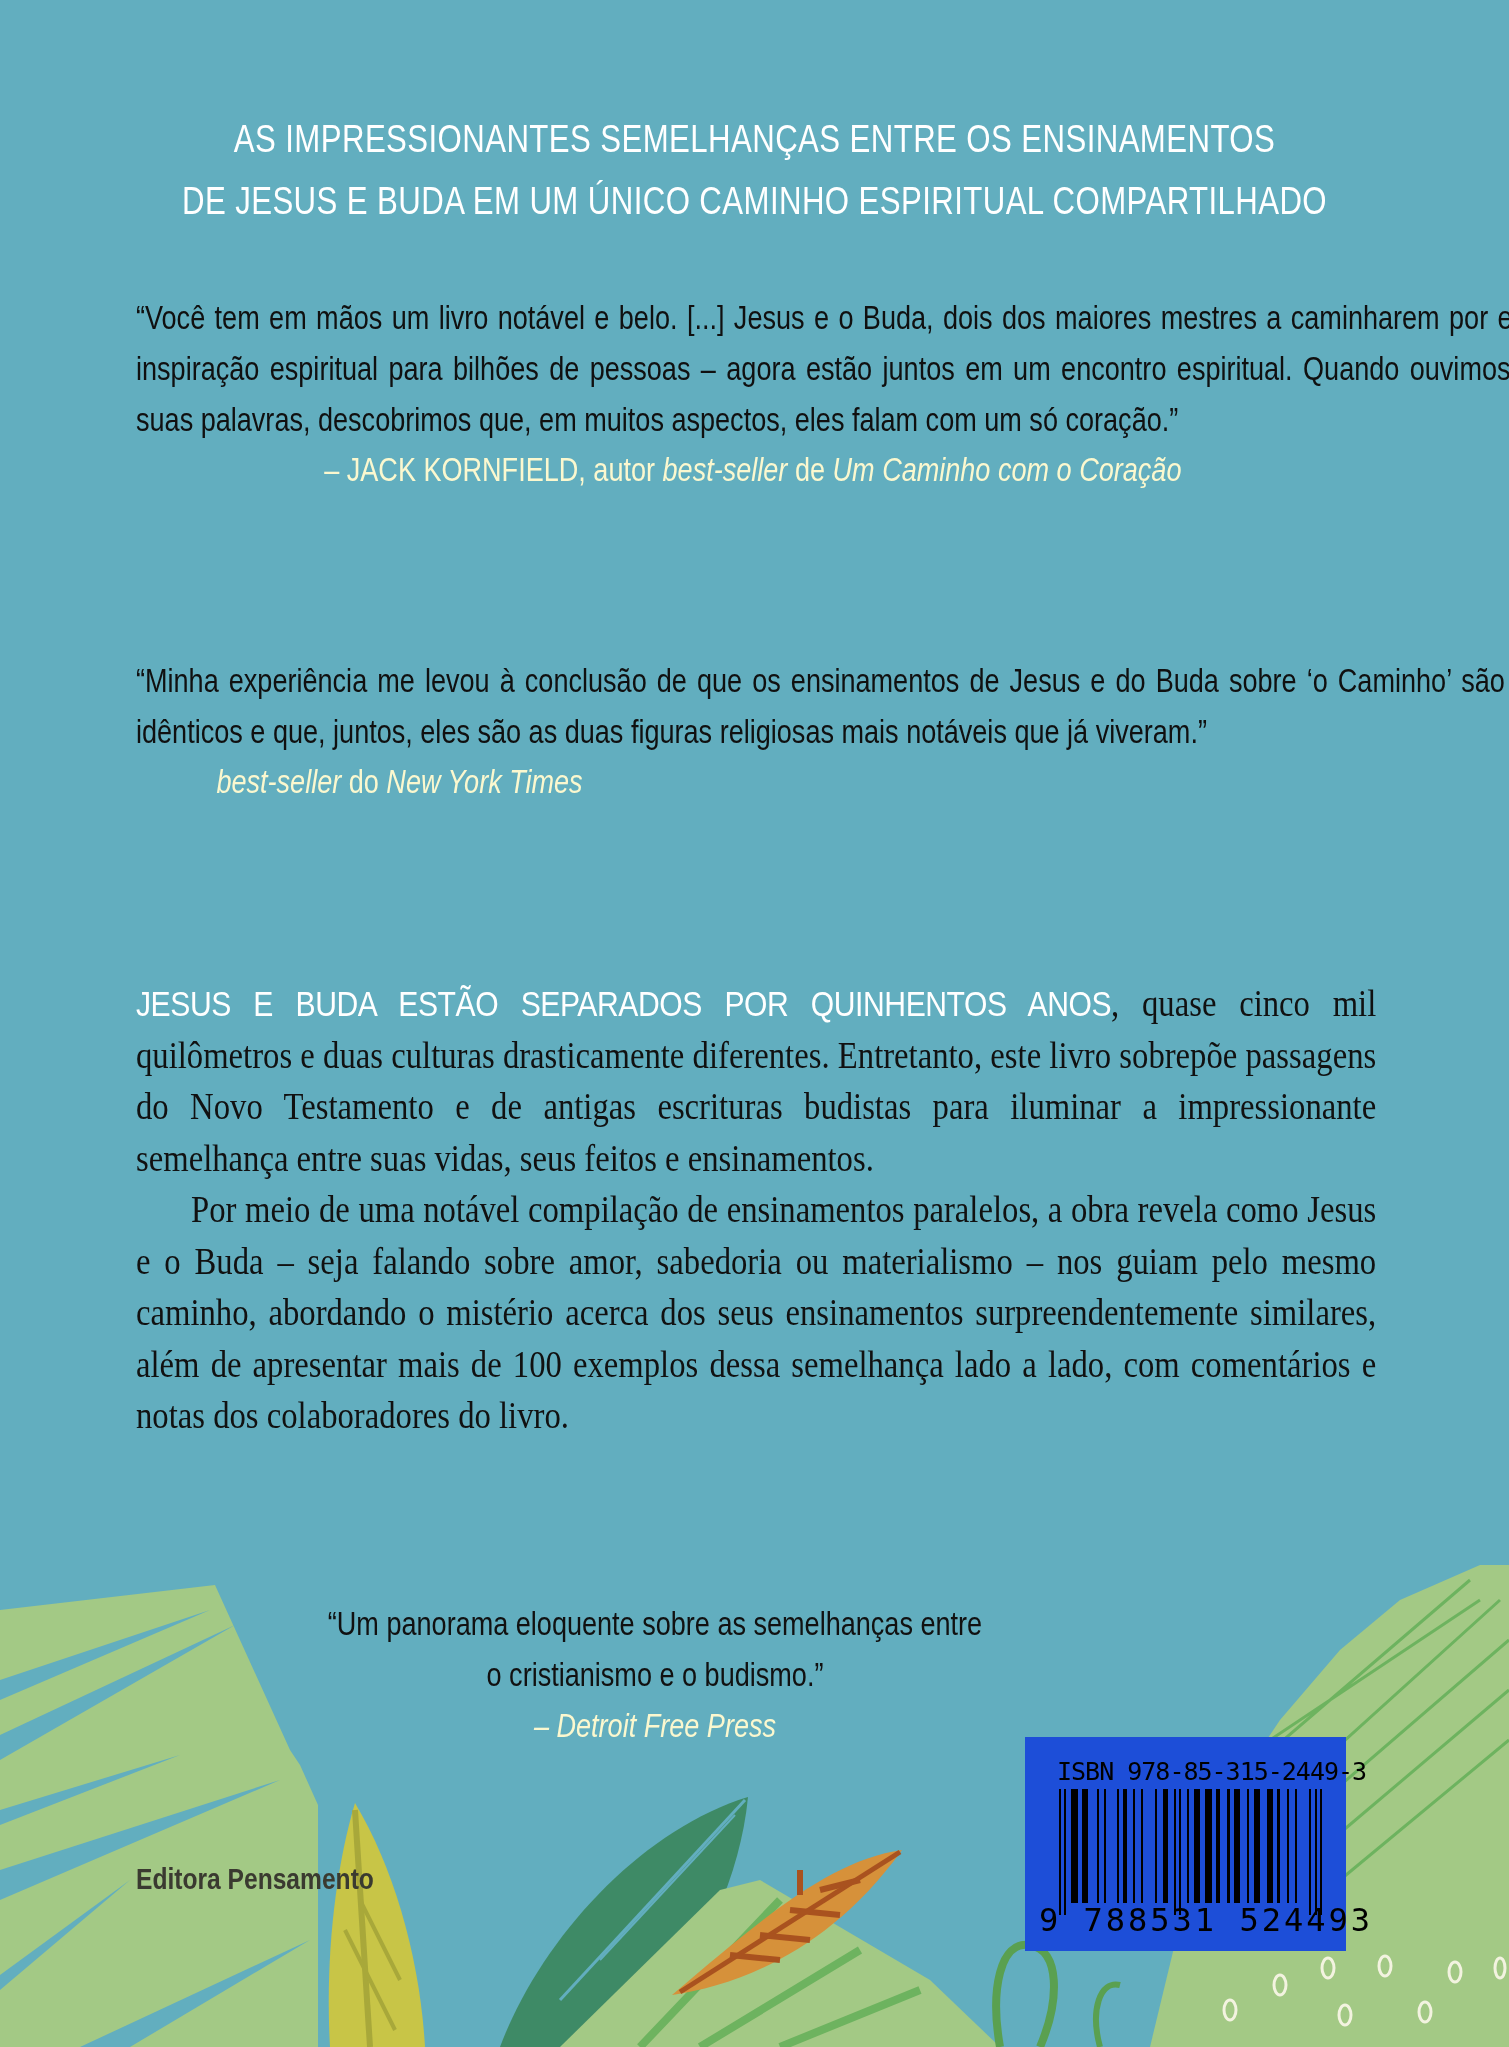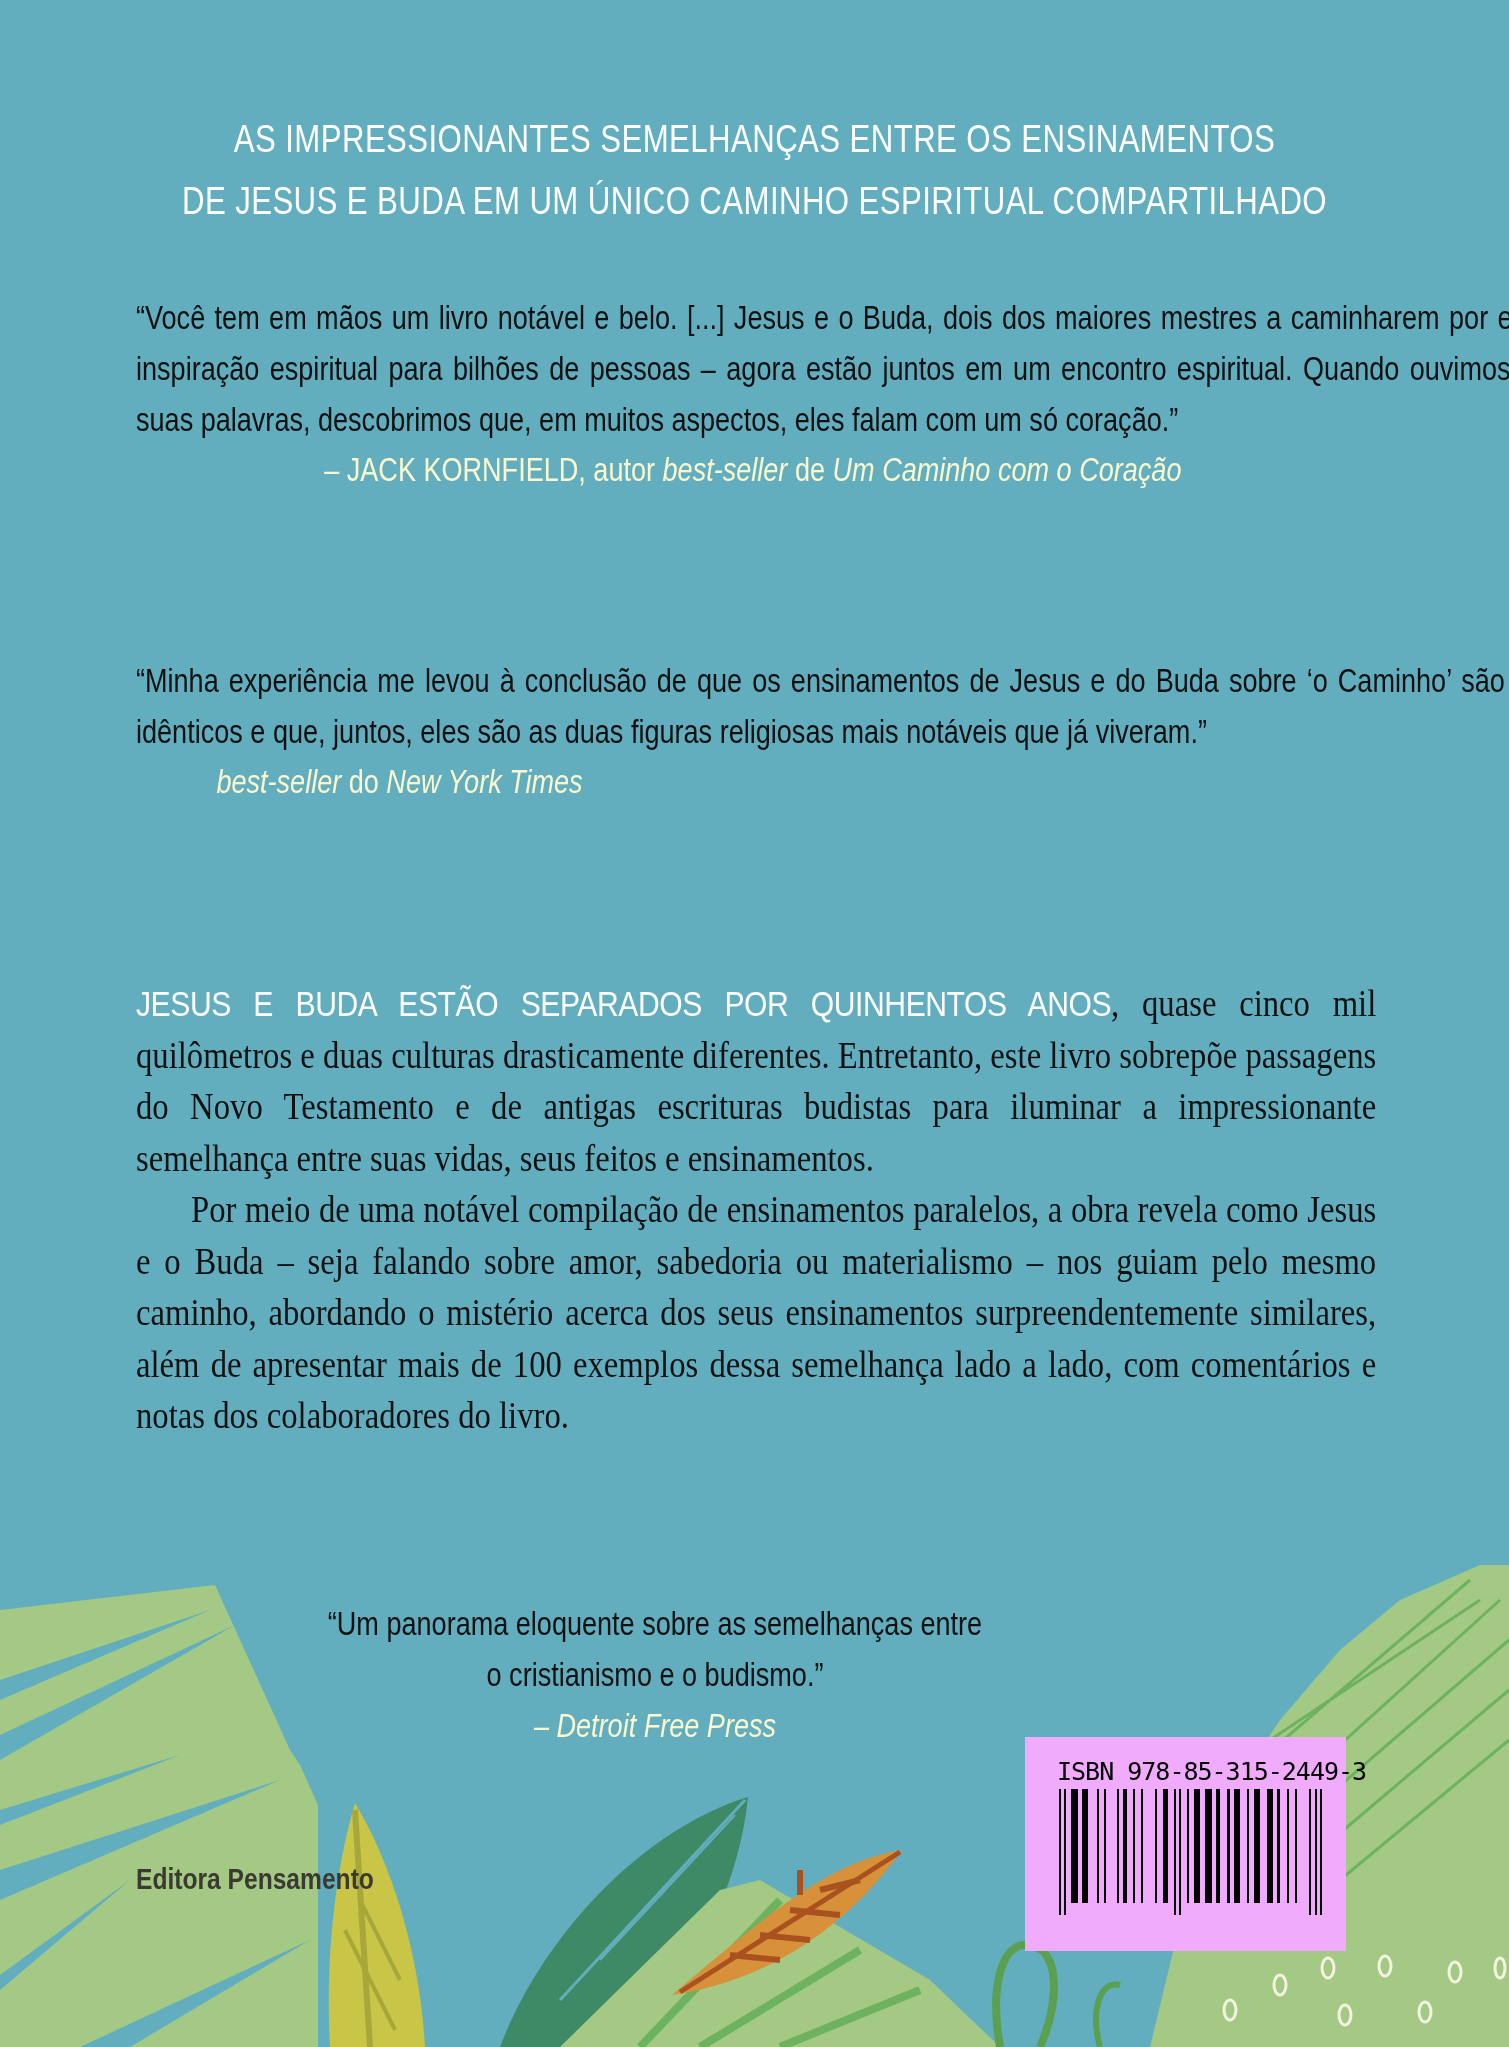--- a/index.html
+++ b/index.html
@@ -52,21 +52,21 @@
   }
   .review .inner { display: inline-block; transform: scaleX(0.82); }
   .review .src { color: #fbf8cf; font-style: italic; }
 
   .publisher {
     left: 136px; top: 1862px; font-size: 30px; font-weight: bold; color: #3a3a30;
     transform: scaleX(0.82); transform-origin: left; white-space: nowrap;
   }
 
   .barcode-box {
-    left: 1025px; top: 1737px; width: 321px; height: 214px; background: #f0abfc;
+    left: 1025px; top: 1737px; width: 321px; height: 214px; background: #1d4ed8;
   }
   .isbn-top {
     position: absolute; left: 32px; top: 20px; font-family: "DejaVu Sans Mono", monospace;
     font-size: 25px; color: #000; letter-spacing: -1px; white-space: nowrap;
   }
   .bars { position: absolute; left: 34px; top: 52px; width: 280px; height: 126px; }
   .isbn-bottom {
     position: absolute; left: 14px; top: 164px; font-family: "DejaVu Sans Mono", monospace;
     font-size: 32px; color: #000; letter-spacing: 3px; white-space: nowrap;
   }
@@ -195,13 +195,14 @@
     <rect x="188" y="0" width="2" height="114"></rect>
       <rect x="195" y="0" width="6" height="114"></rect>
     <rect x="208" y="0" width="6" height="114"></rect>
       <rect x="218" y="0" width="3" height="114"></rect>
     <rect x="228" y="0" width="2" height="114"></rect>
       <rect x="236" y="0" width="2" height="114"></rect>
     <rect x="250" y="0" width="2" height="126"></rect>
       <rect x="256" y="0" width="2" height="126"></rect>
     <rect x="261" y="0" width="2" height="126"></rect>
   </svg>
+  <div class="isbn-bottom">9 788531 524493</div>
 </div>
 
 </body></html>

